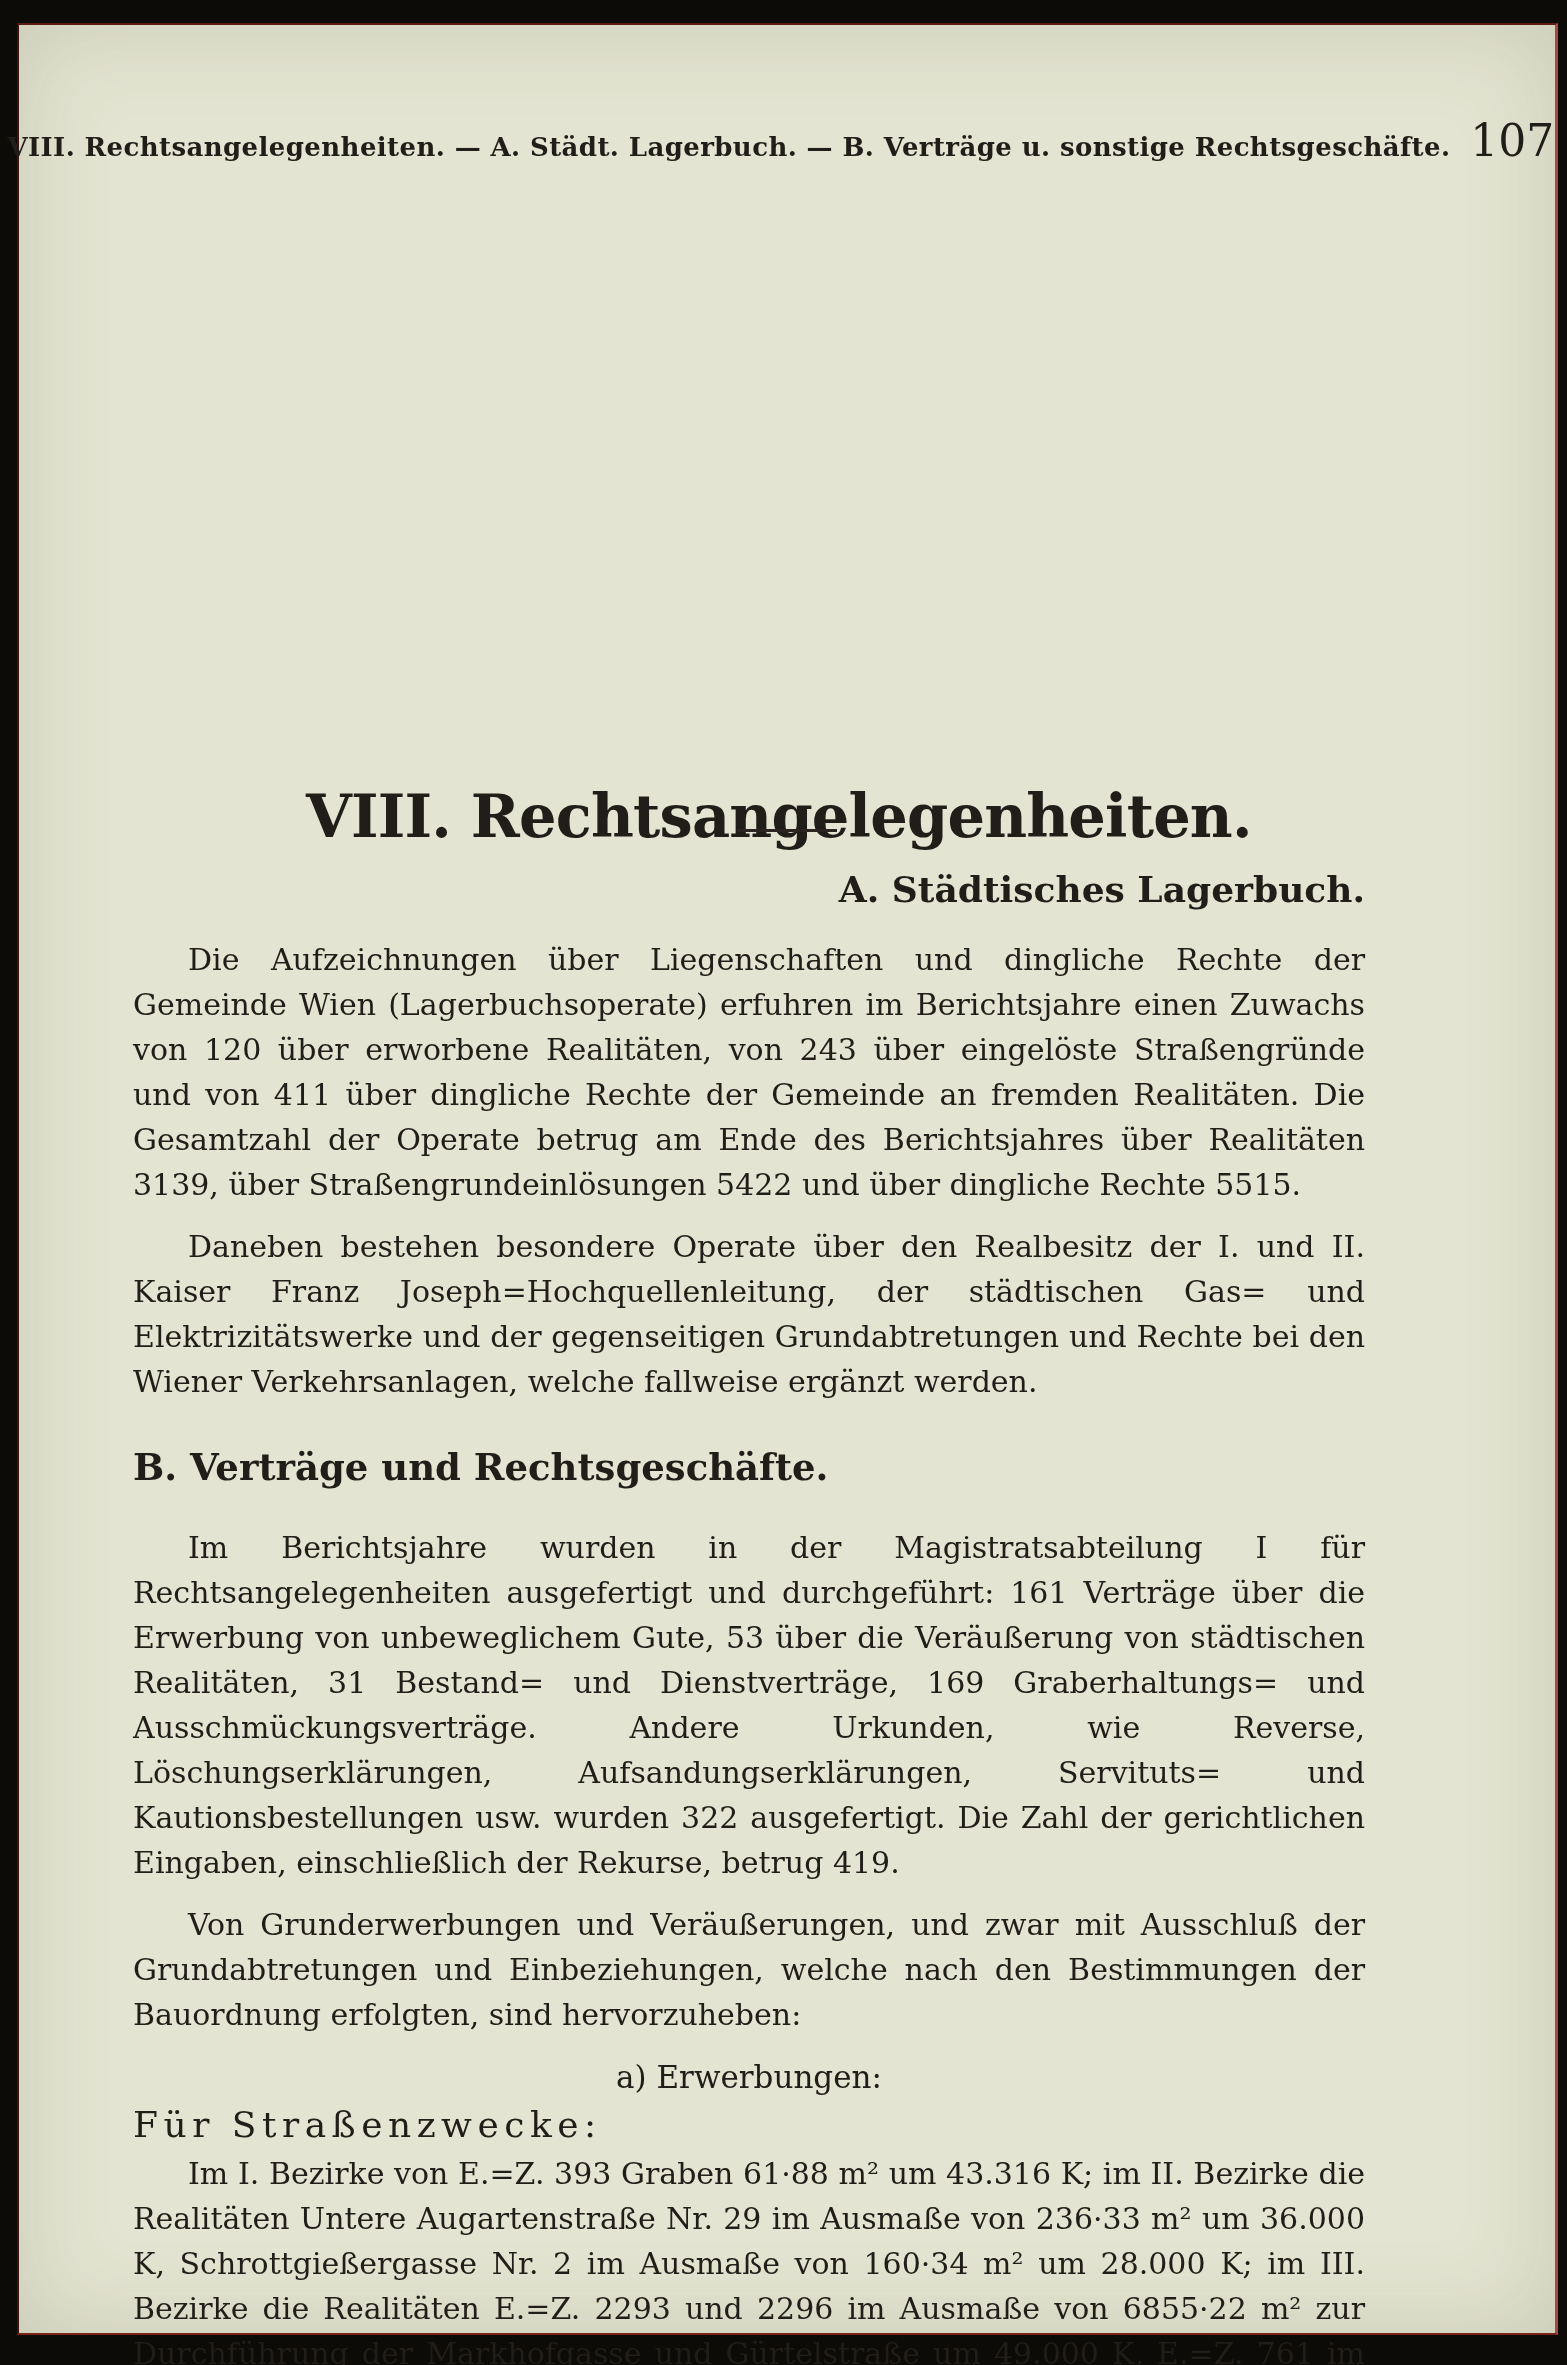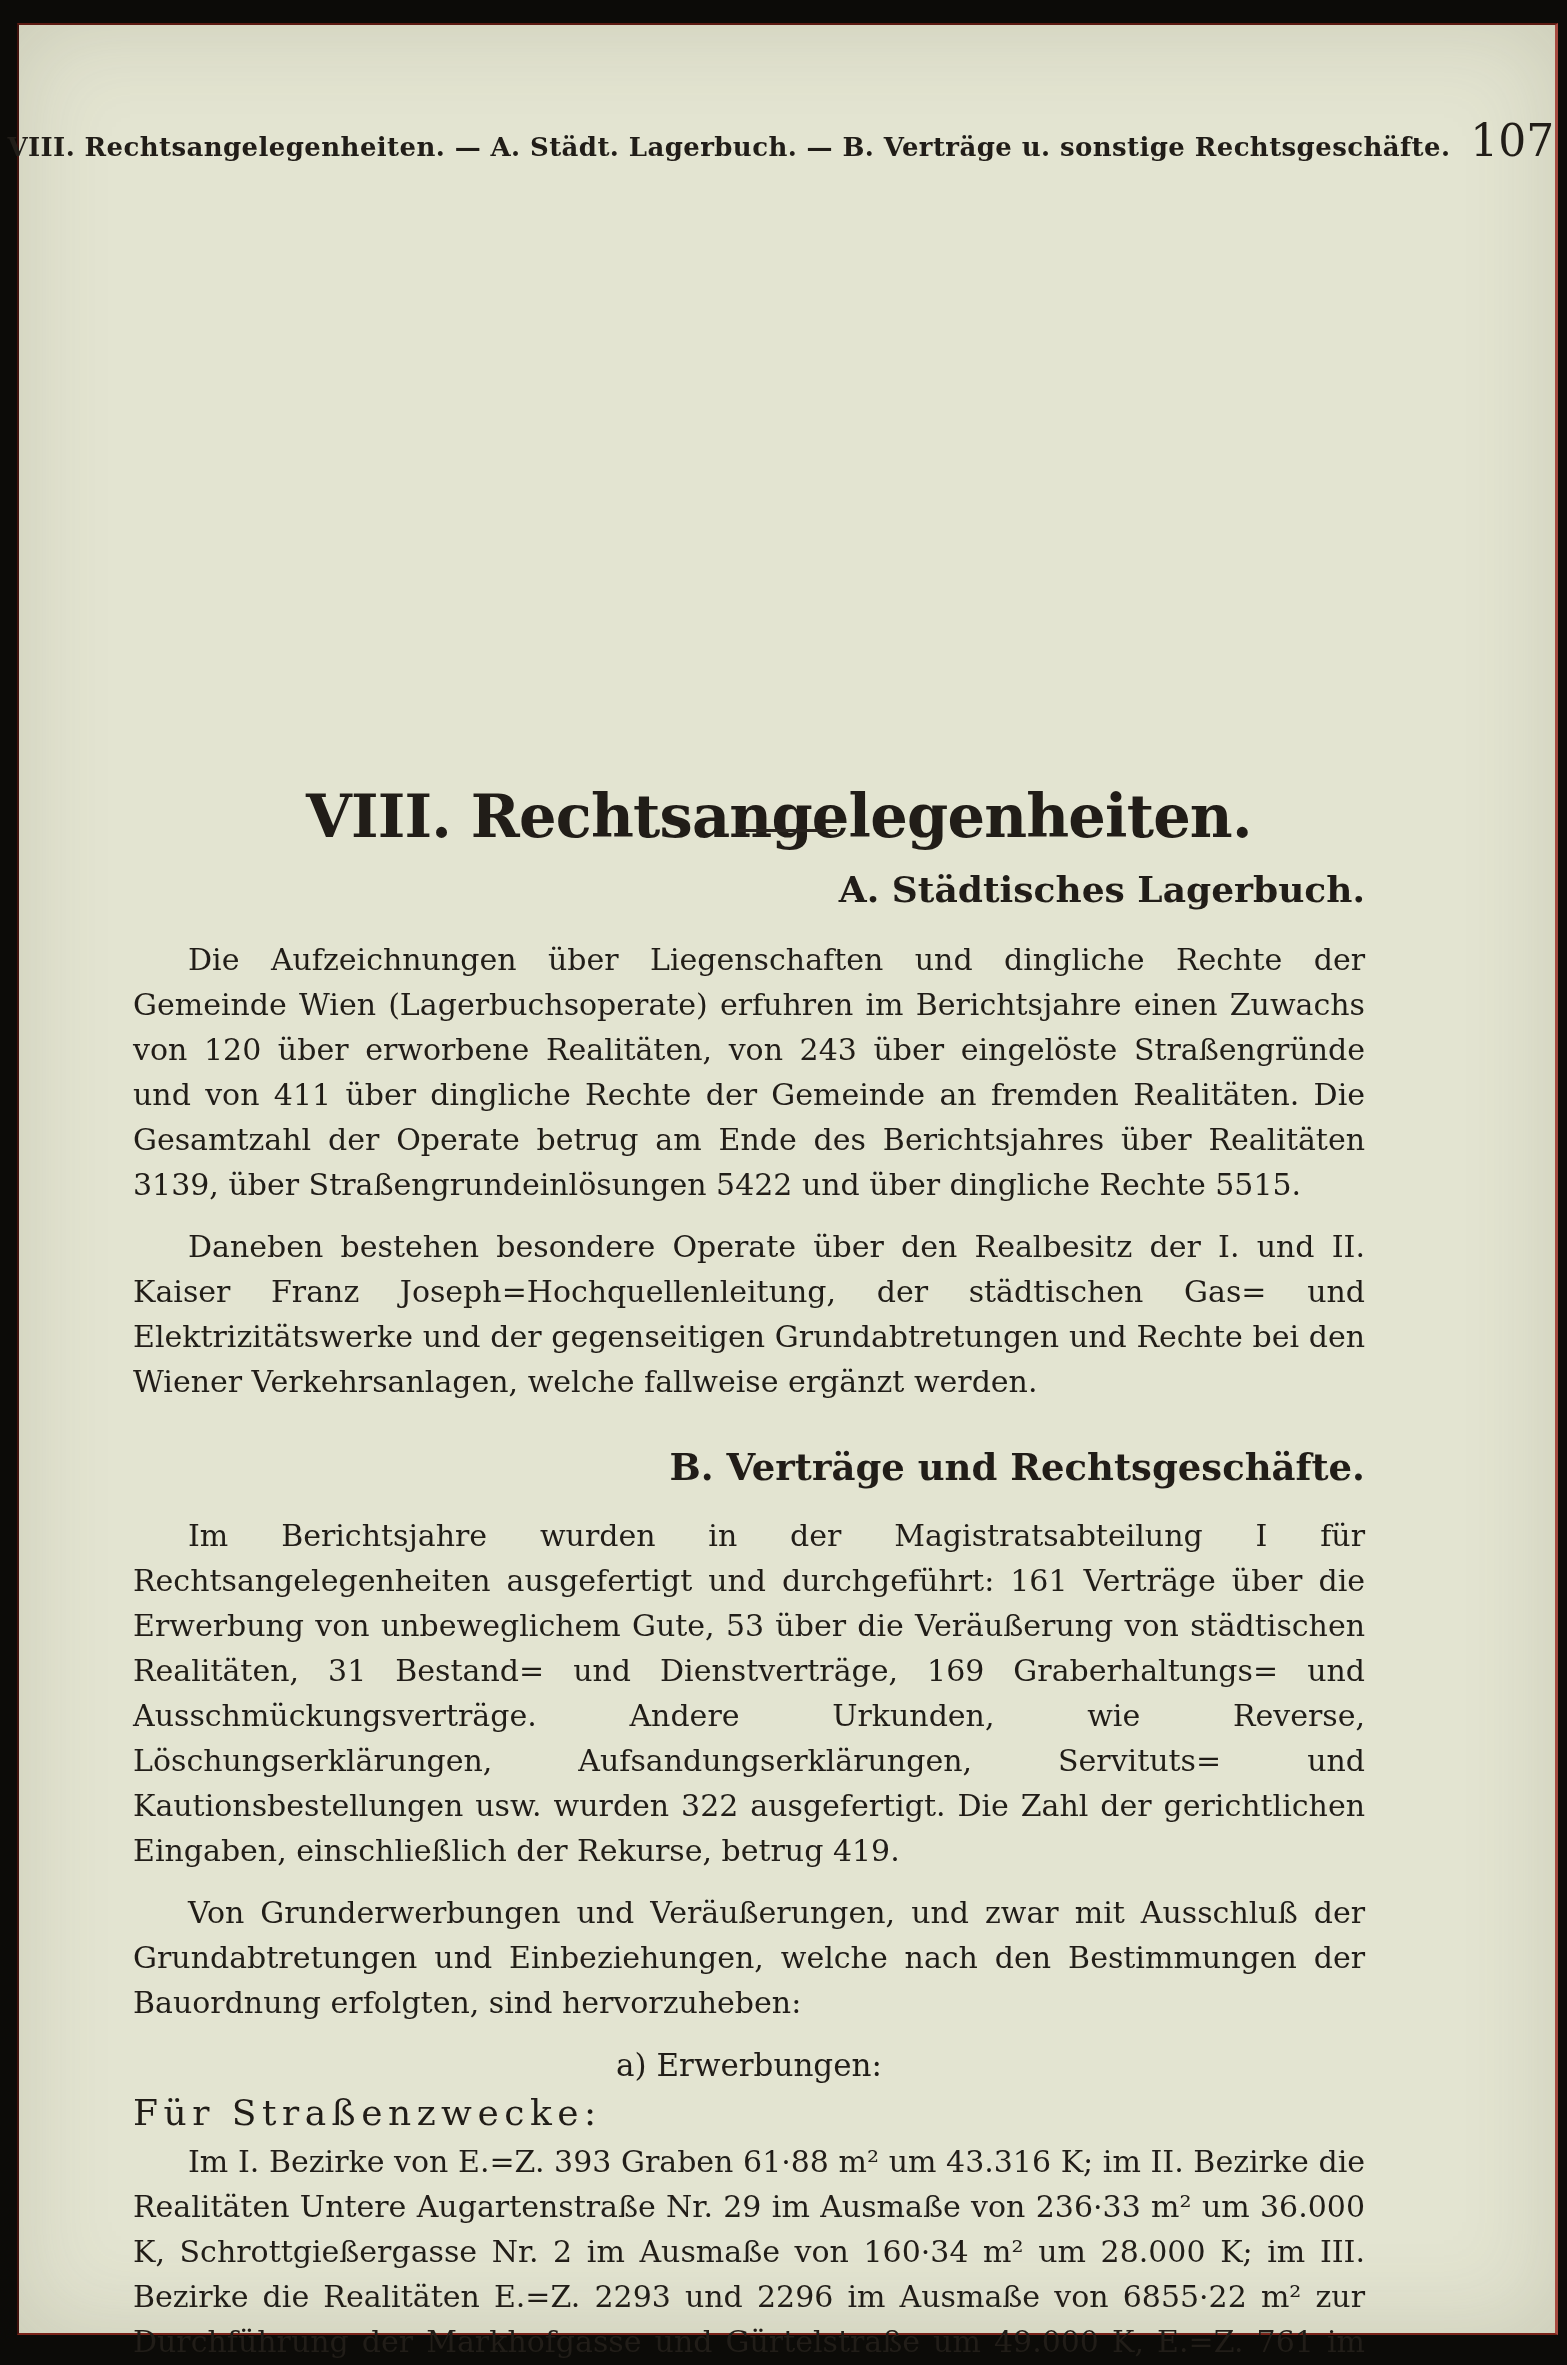--- a/index.html
+++ b/index.html
@@ -73,24 +73,24 @@
     left: 114px;
     width: 1232px;
   }
   .heading-a {
     text-align: right;
     font-size: 36px;
     font-weight: bold;
     margin: 0 0 26.5px 0;
   }
   .heading-b {
-    text-align: right;
+    text-align: left;
     font-size: 37px;
     font-weight: bold;
-    margin: 41px 0 24px 0;
+    margin: 41px 0 36px 0;
   }
   .para {
     font-size: 30px;
     line-height: 45px;
     text-align: justify;
     text-indent: 55px;
     margin: 0 0 0 0;
   }
   .para + .para {
     margin-top: 17px;

